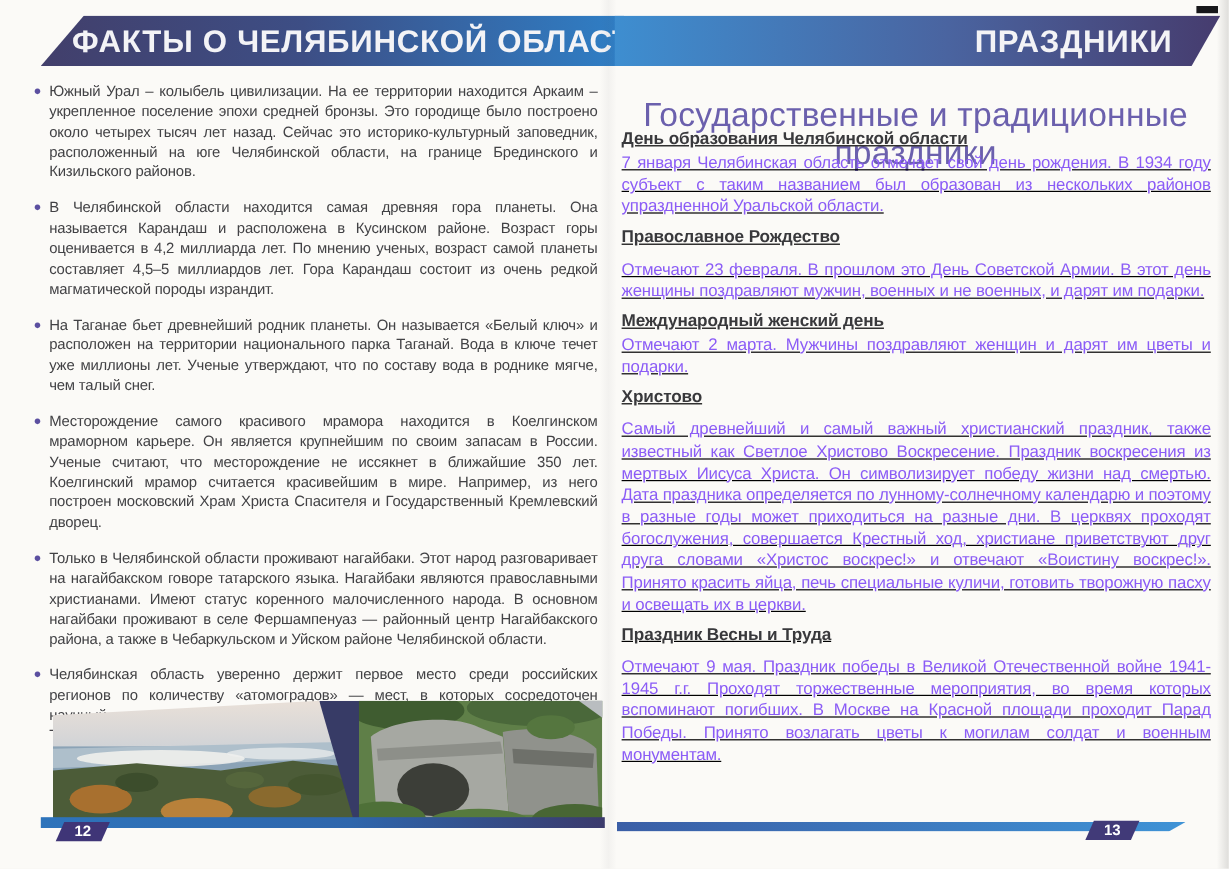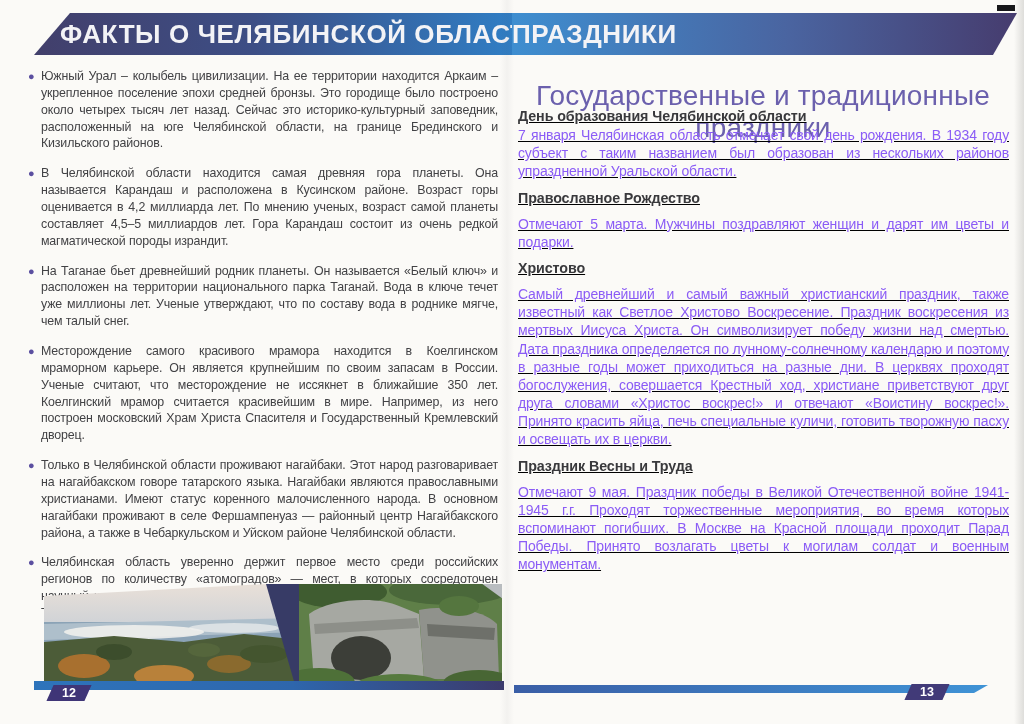--- a/index.html
+++ b/index.html
@@ -16,21 +16,21 @@
     background:linear-gradient(90deg,rgba(0,0,0,0) 0%,rgba(80,80,90,.05) 50%,rgba(0,0,0,0) 100%);}
   .reg-mark{position:absolute;left:997px;top:5px;width:18px;height:6px;background:#17171a;}
 
   
   .banner{position:absolute;top:13px;height:42px;display:flex;align-items:center;
     color:#f3f3f6;font-size:26px;font-weight:600;letter-spacing:.6px;white-space:nowrap;}
   .banner-left{left:34px;width:460px;
     background:linear-gradient(90deg,#423f6b 0%,#3d4e85 45%,#2f7fc6 100%);
     clip-path:polygon(36px 0,100% 0,100% 100%,0 100%);
     padding-left:26px;}
-  .banner-right{left:512px;width:465px;
+  .banner-right{left:512px;width:465px;justify-content:flex-end;
     background:linear-gradient(90deg,#3e8ed0 0%,#4a64a0 55%,#463c6e 100%);
     clip-path:polygon(0 0,100% 0,calc(100% - 24px) 100%,0 100%);
     padding-right:40px;}
 
   
   .facts{position:absolute;left:28px;top:68px;width:470px;list-style:none;margin:0;padding:0;}
   .facts li{display:flex;margin-bottom:13px;
     color:#424245;font-size:12.4px;line-height:1.36;text-align:justify;letter-spacing:-.15px;}
   .bullet-dot{flex:0 0 13px;color:#5b4fa0;font-size:11px;line-height:1.55;}
 
@@ -161,24 +161,26 @@
       <div class="holiday">
         <h3>День образования Челябинской области</h3>
         <p>7 января Челябинская область отмечает свой день рождения. В 1934 году субъект с таким названием был образован из нескольких районов упраздненной Уральской области.</p>
       </div>
 
       <div class="holiday">
         <h3>Православное Рождество</h3>
       </div>
 
       <div class="holiday">
-      </div>
-
-      <div class="holiday">
-        <p>Отмечают 5 марта. Мужчины поздравляют женщин и дарят им цветы и подарки.</p>
+        <p>Отмечают 23 февраля. В прошлом это День Советской Армии. В этот день женщины поздравляют мужчин, военных и не военных, и дарят им подарки.</p>
+      </div>
+
+      <div class="holiday">
+        <h3>Международный женский день</h3>
+        <p>Отмечают 2 марта. Мужчины поздравляют женщин и дарят им цветы и подарки.</p>
       </div>
 
       <div class="holiday">
         <h3>Христово</h3>
       </div>
 
       <div class="holiday">
         <p>Самый древнейший и самый важный христианский праздник, также известный как Светлое Христово Воскресение. Праздник воскресения из мертвых Иисуса Христа. Он символизирует победу жизни над смертью. Дата праздника определяется по лунному-солнечному календарю и поэтому в разные годы может приходиться на разные дни. В церквях проходят богослужения, совершается Крестный ход, христиане приветствуют друг друга словами «Христос воскрес!» и отвечают «Воистину воскрес!». Принято красить яйца, печь специальные куличи, готовить творожную пасху и освещать их в церкви.</p>
       </div>
 

